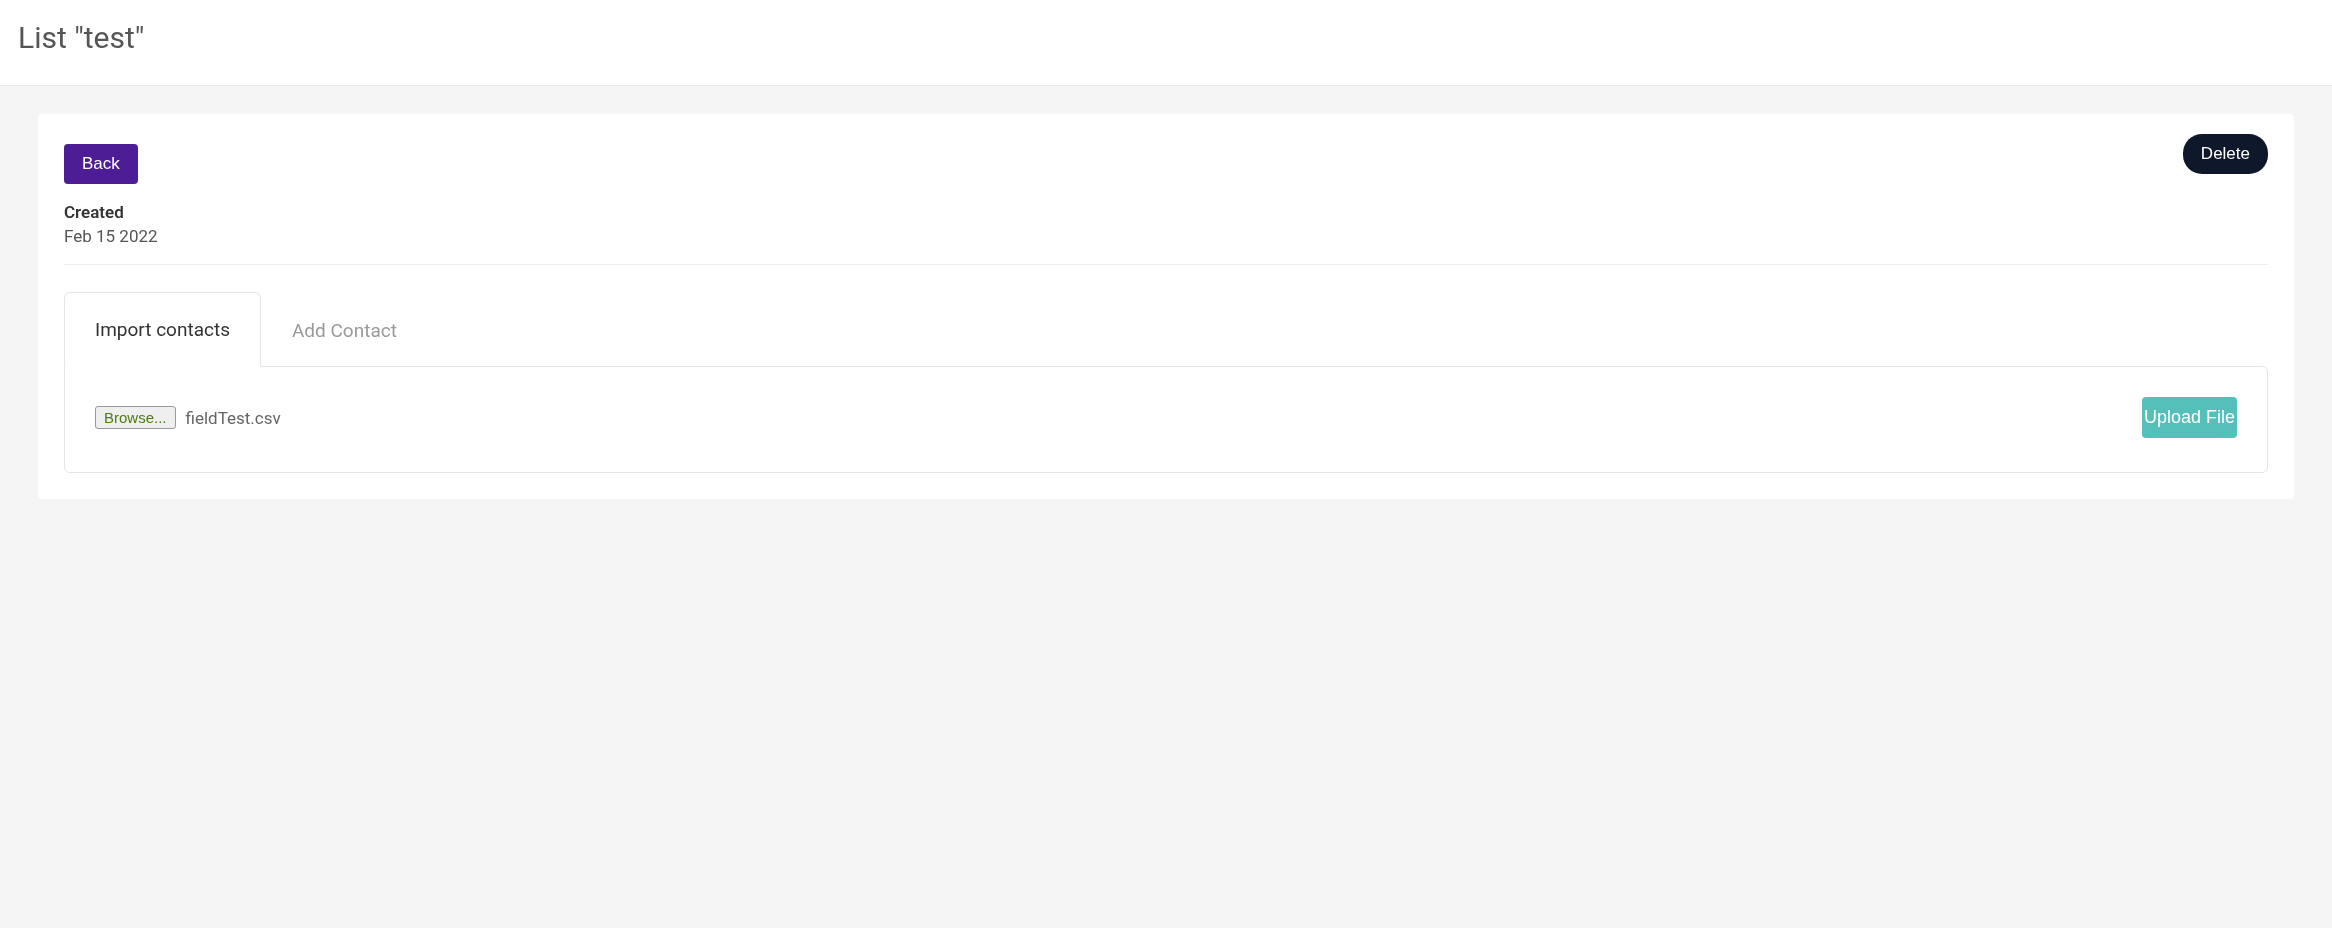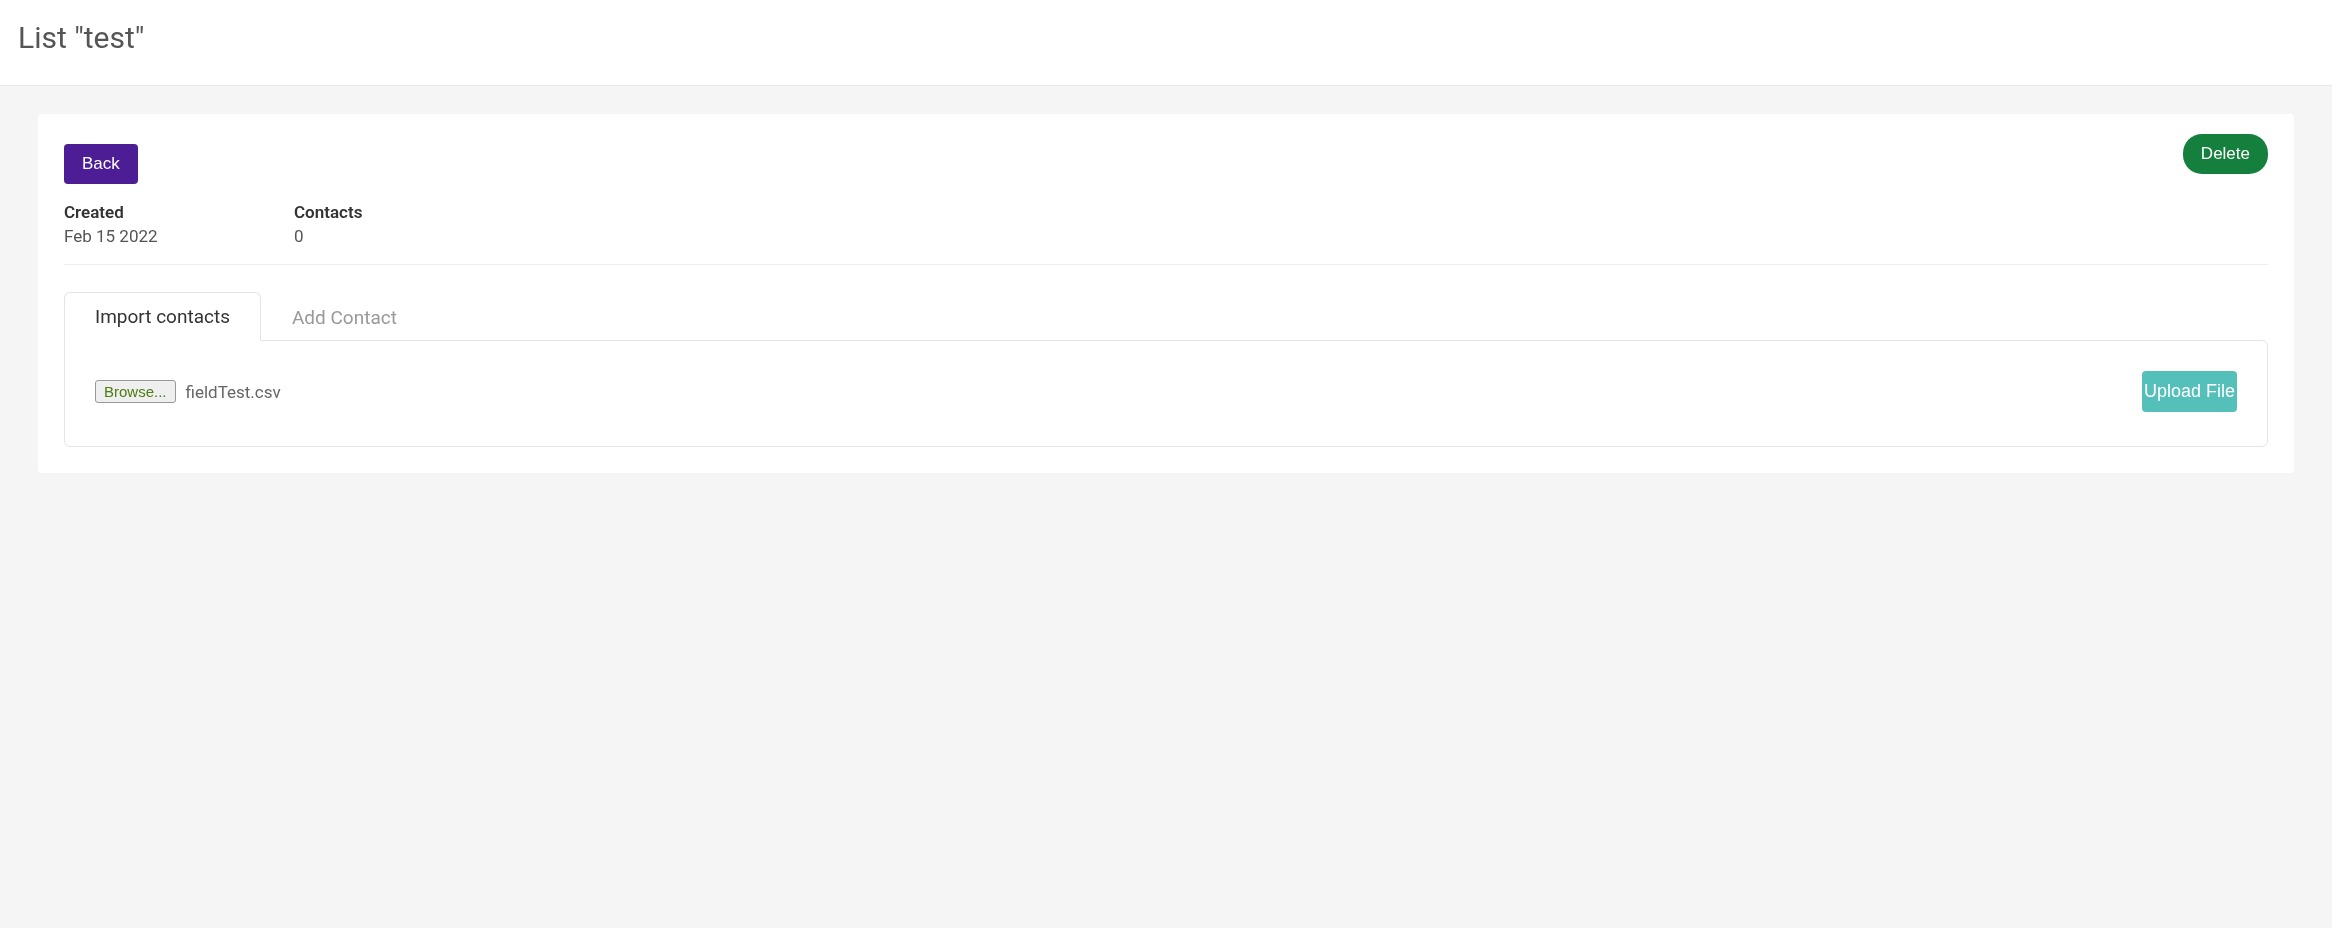--- a/index.html
+++ b/index.html
@@ -58,21 +58,21 @@
       padding: 10px 18px;
       font-size: 17px;
       cursor: pointer;
       color: #fff;
     }
     .btn-primary {
       background: #4c1d95;
       margin-top: 10px;
     }
     .btn-danger {
-      background: #15803d;
+      background: #0f172a;
       border-radius: 19px;
     }
     .btn-teal {
       background: #55bfb9;
       font-size: 18px;
       padding: 10px 2px;
     }
     .meta-row {
       display: flex;
       gap: 0;
@@ -101,21 +101,21 @@
     }
     .meta-value {
       font-size: 17px;
       color: #555;
     }
     .tabs {
       display: flex;
       align-items: flex-end;
     }
     .tab {
-      padding: 12px 30px;
+      padding: 25px 30px;
       font-size: 19px;
       cursor: pointer;
       color: #999;
       border: 1px solid transparent;
       border-bottom: none;
       position: relative;
       top: 1px;
       background: transparent;
     }
     .tab.active {
@@ -166,24 +166,20 @@
     <div class="action-row">
       <button class="btn btn-primary">Back</button>
       <button class="btn btn-danger">Delete</button>
     </div>
 
     <div class="meta-row">
       <div class="meta-block">
         <div class="meta-label">Created</div>
         <div class="meta-value">Feb 15 2022</div>
       </div>
-      <div class="meta-block">
-        <div class="meta-label">Contacts</div>
-        <div class="meta-value">0</div>
-      </div>
     </div>
 
     <div class="tabs">
       <div class="tab active">Import contacts</div>
       <div class="tab">Add Contact</div>
     </div>
 
     <div class="tab-panel">
       <div class="file-block">
         <button class="browse-btn">Browse...</button>

